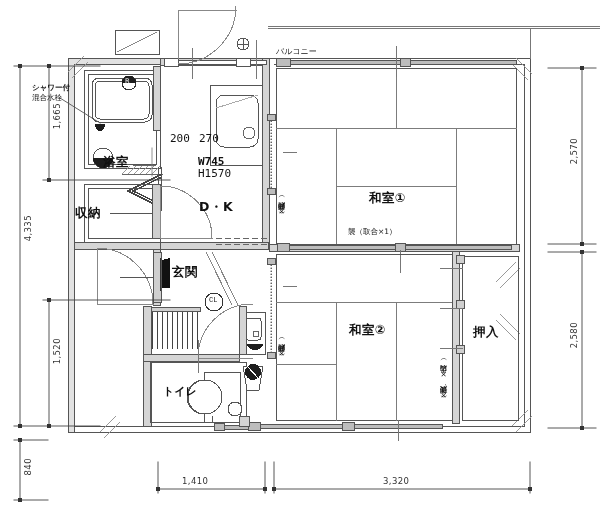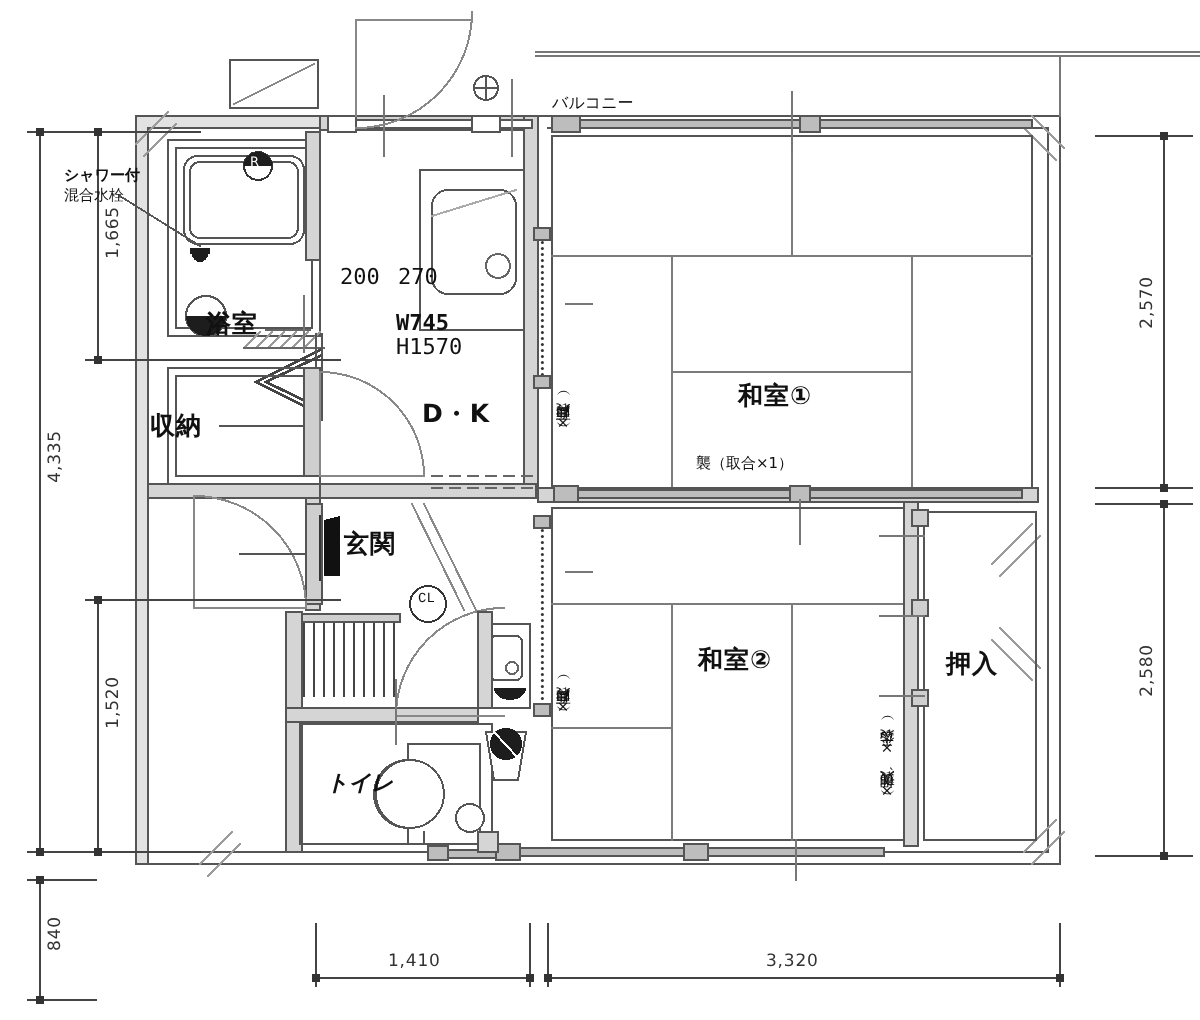--- a/index.html
+++ b/index.html
@@ -2,21 +2,21 @@
 <html><head>
 <meta charset="utf-8">
 <style>
   html,body{margin:0;padding:0;background:#ffffff;}
   body{width:600px;height:510px;overflow:hidden;
        font-family:"DejaVu Sans","Liberation Sans",sans-serif;color:#111;}
   #plan{position:relative;width:600px;height:510px;}
   svg{position:absolute;left:0;top:0;}
   .lbl{position:absolute;white-space:nowrap;line-height:1;}
   .rm{font-size:12.5px;font-weight:bold;letter-spacing:.5px;}
-  .rm-sm{font-size:11px;font-weight:bold;font-style:italic;}
+  .rm-sm{font-size:11px;font-weight:bold;}
   .tiny{font-size:7.5px;}
   .tiny2{font-size:8px;}
   .dim{font-size:8.5px;letter-spacing:.4px;color:#333;}
   .vflip{writing-mode:vertical-rl;transform:rotate(180deg);}
   .mono{font-family:"DejaVu Sans Mono","Liberation Mono",monospace;font-size:11px;margin-left:37px;}
 </style>
 </head>
 <body>
 
 <div id="plan">
@@ -401,21 +401,21 @@
 
   <line x1="152" y1="148" x2="152" y2="176" stroke="#777" stroke-width="0.8"></line>
 
   </g>
 </svg>
 
 <div class="lbl rm" style="left:103px;top:120px;margin-top:36px;">浴室</div>
 
 <div class="lbl rm" style="left:75px;top:207px;">収納</div>
 
-<div class="lbl rm" style="left:199px;top:201px;margin-left:12px;">D・K</div>
+<div class="lbl rm" style="left:199px;top:201px;">D・K</div>
 
 <div class="lbl rm" style="left:172px;top:266px;">玄関</div>
 
 <div class="lbl rm-sm" style="left:163px;top:386px;">トイレ</div>
 
 <div class="lbl rm" style="left:369px;top:144px;margin-top:48px;">和室①</div>
 
 <div class="lbl rm" style="left:349px;top:324px;">和室②</div>
 
 <div class="lbl rm" style="left:473px;top:326px;">押入</div>
@@ -441,16 +441,16 @@
 <div class="lbl tiny" style="left:348px;top:228px;">襲（取合×1）</div>
 
 <div class="lbl tiny vflip" style="left:440px;top:300px;height:100px;">襲（押入×3、天袋×3）</div>
 
 <div class="lbl dim vflip" style="left:24px;top:215px;">4,335</div>
 <div class="lbl dim vflip" style="left:53px;top:103px;">1,665</div>
 <div class="lbl dim vflip" style="left:53px;top:338px;">1,520</div>
 <div class="lbl dim vflip" style="left:24px;top:458px;">840</div>
 <div class="lbl dim vflip" style="left:570px;top:138px;">2,570</div>
 <div class="lbl dim vflip" style="left:570px;top:322px;">2,580</div>
-<div class="lbl dim" style="left:194px;top:477px;">1,410</div>
+<div class="lbl dim" style="left:182px;top:477px;">1,410</div>
 <div class="lbl dim" style="left:383px;top:477px;">3,320</div>
 
 </div>
 
 </body></html>

